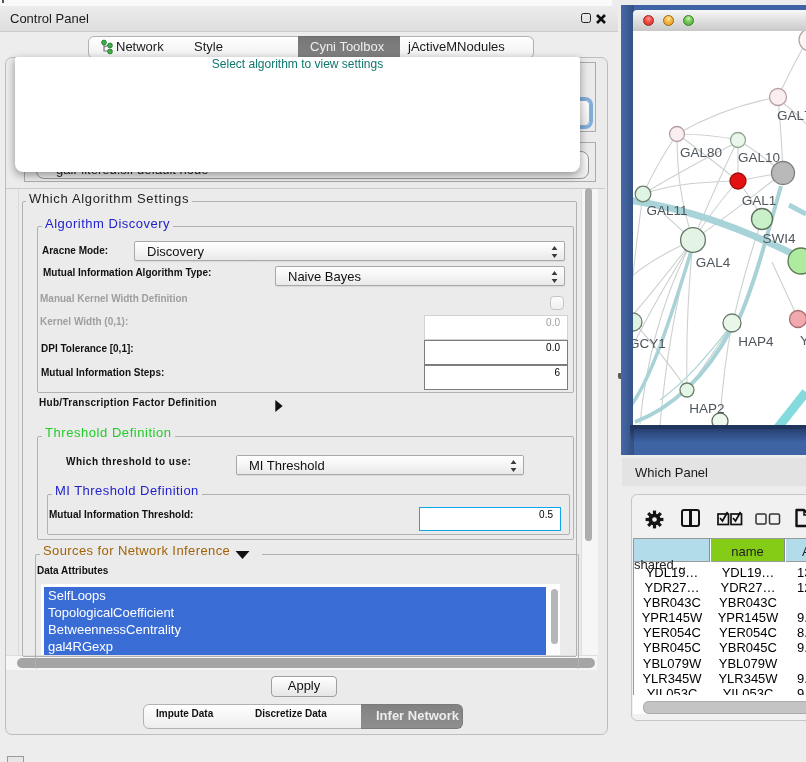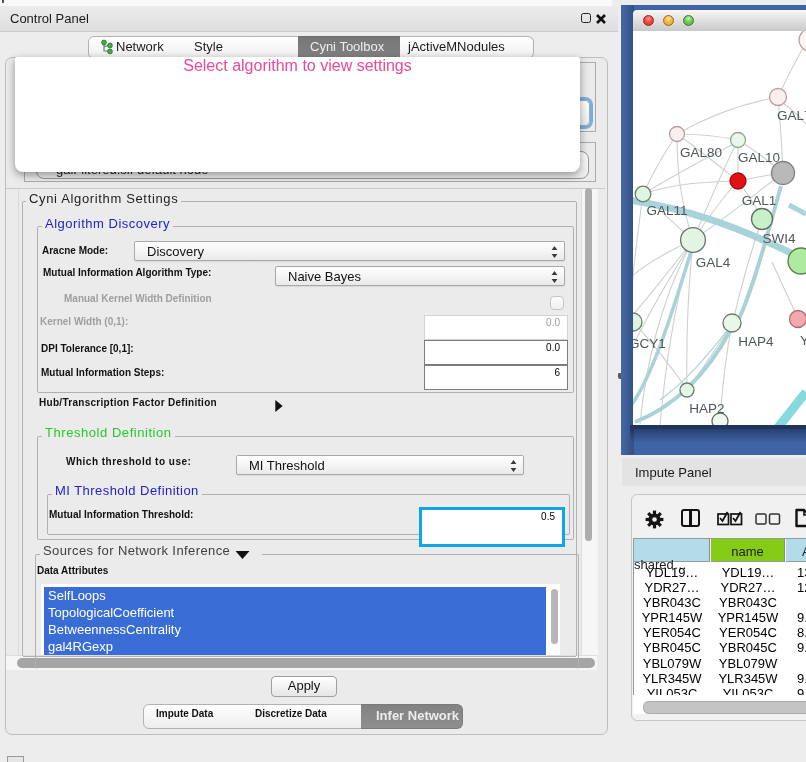--- a/index.html
+++ b/index.html
@@ -57,42 +57,42 @@
 
 <div class="ab" style="left:581px;top:189px;width:16px;height:466px;background:#f6f6f6;border-left:1px solid #dedede;"></div>
 <div class="ab" style="left:585px;top:188px;width:7px;height:353px;background:#adadad;border-radius:3.5px;"></div>
 
 <div class="ab" style="left:6px;top:655px;width:591px;height:14px;background:#f6f6f6;border-top:1px solid #dedede;"></div>
 <div class="ab" style="left:17px;top:658px;width:578px;height:10px;background:#a5a5a5;border-radius:5px;"></div>
 
 <div class="ab" style="left:18px;top:189px;width:1px;height:466px;background:#dadada;"></div>
 
 <div class="gbox" style="left:22px;top:201px;width:553px;height:454px;"></div>
-<div class="gtitle" style="left:26px;top:192px;color:#222;letter-spacing:0.65px;">Cyni Algorithm Settings</div>
+<div class="gtitle" style="left:26px;top:192px;color:#222;letter-spacing:0.65px;">Which Algorithm Settings</div>
 
 <div class="gbox" style="left:37px;top:226px;width:535px;height:165px;"></div>
 <div class="gtitle" style="left:42px;top:217px;color:#2222cc;letter-spacing:0.5px;">Algorithm Discovery</div>
 
 <div class="ab b13" style="left:42px;top:245px;">Aracne Mode:</div>
 <div class="combo" style="left:134px;top:241px;width:429px;height:18px;">
     <span class="ct">Discovery</span>
   <svg class="steppers" width="7" height="12" viewBox="0 0 7 12">
       <path d="M3.5 0 L6.4 4 L0.6 4 Z M3.5 12 L6.4 8 L0.6 8 Z" fill="#3a3a3a"></path>
     </svg>
   </div>
 
 <div class="ab b13" style="left:43px;top:267px;">Mutual Information Algorithm Type:</div>
 <div class="combo" style="left:275px;top:266px;width:288px;height:18px;">
     <span class="ct">Naive Bayes</span>
   <svg class="steppers" width="7" height="12" viewBox="0 0 7 12">
       <path d="M3.5 0 L6.4 4 L0.6 4 Z M3.5 12 L6.4 8 L0.6 8 Z" fill="#3a3a3a"></path>
     </svg>
   </div>
 
-<div class="ab b13" style="left:40px;top:293px;color:#9e9e9e;margin-left:24px;">Manual Kernel Width Definition</div>
+<div class="ab b13" style="left:40px;top:293px;color:#9e9e9e;">Manual Kernel Width Definition</div>
 <div class="ab" style="left:550px;top:296px;width:12px;height:12px;border:1px solid #c5c5c5;border-radius:4px;background:linear-gradient(#fcfcfc,#efefef);"></div>
 
 <div class="ab b13" style="left:40px;top:316px;color:#9e9e9e;text-align:right;">Kernel Width (0,1):</div>
 <div class="fld" style="left:424px;top:315px;width:135px;height:22px;border:1px solid #d2d2d2;padding:1px 7px 0 0;color:#9e9e9e;">0.0</div>
 
 <div class="ab b13" style="left:41px;top:343px;">DPI Tolerance [0,1]:</div>
 <div class="fld" style="left:424px;top:340px;width:135px;height:22px;border:1px solid #7d7d7d;padding:1px 7px 0 0;">0.0</div>
 
 <div class="ab b13" style="left:41px;top:367px;">Mutual Information Steps:</div>
 <div class="fld" style="left:424px;top:365px;width:135px;height:22px;border:1px solid #7d7d7d;padding:1px 7px 0 0;">6</div>
@@ -110,24 +110,24 @@
     <span class="ct">MI Threshold</span>
   <svg class="steppers" width="7" height="12" viewBox="0 0 7 12">
       <path d="M3.5 0 L6.4 4 L0.6 4 Z M3.5 12 L6.4 8 L0.6 8 Z" fill="#3a3a3a"></path>
     </svg>
   </div>
 
 <div class="gbox" style="left:47px;top:494px;width:521px;height:39px;"></div>
 <div class="gtitle" style="left:52px;top:484px;color:#2222cc;letter-spacing:0.45px;">MI Threshold Definition</div>
 
 <div class="ab b13" style="left:49px;top:509px;">Mutual Information Threshold:</div>
-<div class="fld" style="left:419px;top:507px;width:133px;height:21px;border:3px solid #0ea5e9;padding:1px 7px 12px 0;">0.5</div>
+<div class="fld" style="left:419px;top:507px;width:133px;height:21px;border:1px solid #0ea5e9;padding:1px 7px 0 0;">0.5</div>
 
 <div class="gbox" style="left:35px;top:554px;width:542px;height:114px;border-bottom:none;"></div>
-<div class="gtitle" style="left:40px;top:544px;color:#404040;padding-right:32px;letter-spacing:0.4px;">Sources for Network Inference</div>
+<div class="gtitle" style="left:40px;top:544px;color:#a16207;padding-right:32px;letter-spacing:0.4px;">Sources for Network Inference</div>
 <svg class="ab" style="left:235px;top:550px;" width="15" height="10" viewBox="0 0 14 10">
     <path d="M0 1 L14 1 L7 9 Z" fill="#111"></path>
   </svg>
 
 <div class="ab b13" style="left:37px;top:565px;">Data Attributes</div>
 <div class="ab" style="left:41px;top:584px;width:519px;height:71px;background:#fff;overflow:hidden;">
   <div class="ab" style="left:3px;top:3px;width:502px;height:68px;background:#3a6cd6;"></div>
   <div class="ab" style="left:7px;top:3px;font-size:13px;line-height:17px;color:#fff;">SelfLoops<br>TopologicalCoefficient<br>BetweennessCentrality<br>gal4RGexp</div>
   <div class="ab" style="left:510px;top:5px;width:7px;height:55px;background:#b6b6b6;border-radius:3.5px;"></div>
 </div>
@@ -141,21 +141,21 @@
   <div class="ab b13" style="left:13px;top:4px;">Impute Data</div>
   <div class="ab b13" style="left:112px;top:4px;">Discretize Data</div>
   <div class="ab" style="left:233px;top:4px;font-size:13px;font-weight:bold;color:#ededed;">Infer Network</div>
 </div>
 
 <div class="ab" style="left:617.5px;top:373px;width:4px;height:6px;background:#5a5a5a;border-radius:1px 2px 1px 2px;"></div>
 
 <div class="ab" style="left:7px;top:756px;width:15px;height:10px;border:1px solid #9a9a9a;background:#e6e6e6;"></div>
 
 <div class="ab" id="popup" style="left:15px;top:57px;width:565px;height:115px;background:#fff;border-radius:2px 2px 8px 8px;box-shadow:0 3px 9px rgba(0,0,0,0.4);">
-  <div style="position:absolute;left:0;right:0;top:0px;text-align:center;font-size:16px;color:#ec4899;">Select algorithm to view settings</div>
+  <div style="position:absolute;left:0;right:0;top:0px;text-align:center;font-size:12px;color:#0f766e;">Select algorithm to view settings</div>
 </div>
 
 <div class="ab" style="left:621px;top:5px;width:185px;height:450px;background:#3f64a6;"></div>
 <div class="ab" style="left:621px;top:5px;width:13px;height:450px;background:linear-gradient(90deg,#4568aa,#33517f);"></div>
 
 <div class="ab" style="left:630px;top:425px;width:176px;height:4px;background:#20355c;"></div>
 <div class="ab" style="left:630px;top:429px;width:176px;height:14px;background:linear-gradient(rgba(10,20,50,0.45),rgba(10,20,50,0));"></div>
 
 <div class="ab" style="left:633px;top:10px;width:173px;height:21px;background:linear-gradient(#f7f7f7,#c9c9c9);border-radius:4px 0 0 0;border-bottom:1px solid #8e8e8e;">
   <div class="ab" style="left:10px;top:5px;width:11px;height:11px;border-radius:50%;background:radial-gradient(circle at 50% 30%,#ff9a95 0%,#ee4a42 45%,#d42f28 100%);border:1px solid #9d2420;box-sizing:border-box;"></div>
@@ -234,21 +234,21 @@
     <text x="713" y="267" text-anchor="middle">GAL4</text>
     <text x="800" y="345">Y</text>
     <text x="756" y="346" text-anchor="middle">HAP4</text>
     <text x="629" y="348">GCY1</text>
     <text x="707" y="413" text-anchor="middle">HAP2</text>
   </g>
 </svg>
 </div>
 
 <div class="ab" style="left:622px;top:458px;width:184px;height:28px;background:#e3e3e3;">
-  <div class="ab t13" style="left:13px;top:7px;">Impute Panel</div>
+  <div class="ab t13" style="left:13px;top:7px;">Which Panel</div>
 </div>
 
 <div class="ab" style="left:631px;top:494px;width:185px;height:225px;background:#f1f1f1;border:1px solid #c6c6c6;border-radius:6px;"></div>
 
 <svg class="ab" style="left:645px;top:510px;" width="19" height="19" viewBox="0 0 19 19">
   <g fill="#151515">
     <rect x="7.9" y="0.6" width="3.2" height="17.8"></rect>
     <rect x="7.9" y="0.6" width="3.2" height="17.8" transform="rotate(45 9.5 9.5)"></rect>
     <rect x="7.9" y="0.6" width="3.2" height="17.8" transform="rotate(90 9.5 9.5)"></rect>
     <rect x="7.9" y="0.6" width="3.2" height="17.8" transform="rotate(135 9.5 9.5)"></rect>

